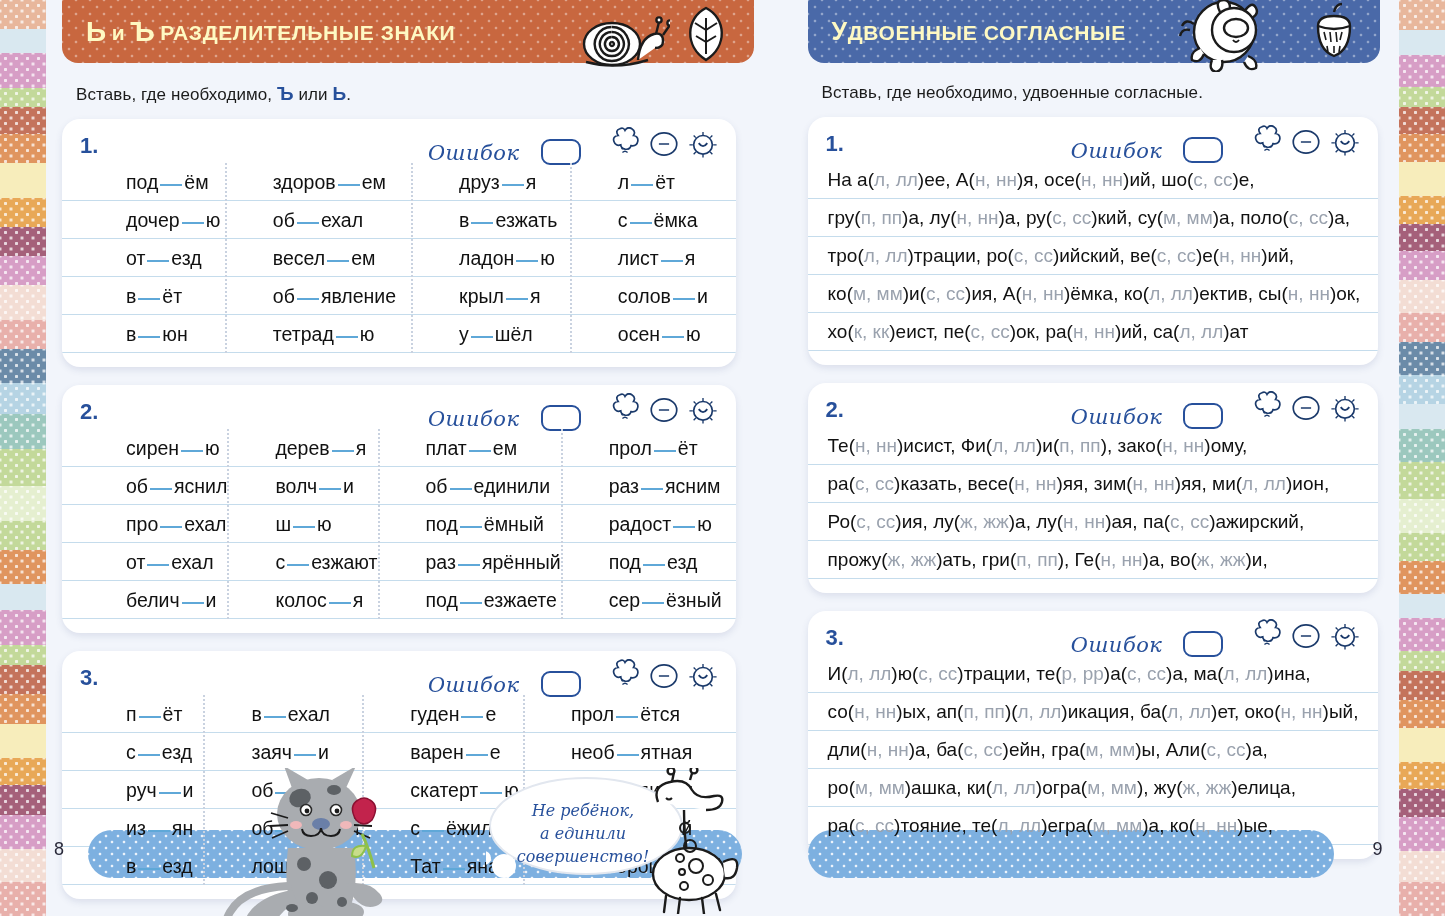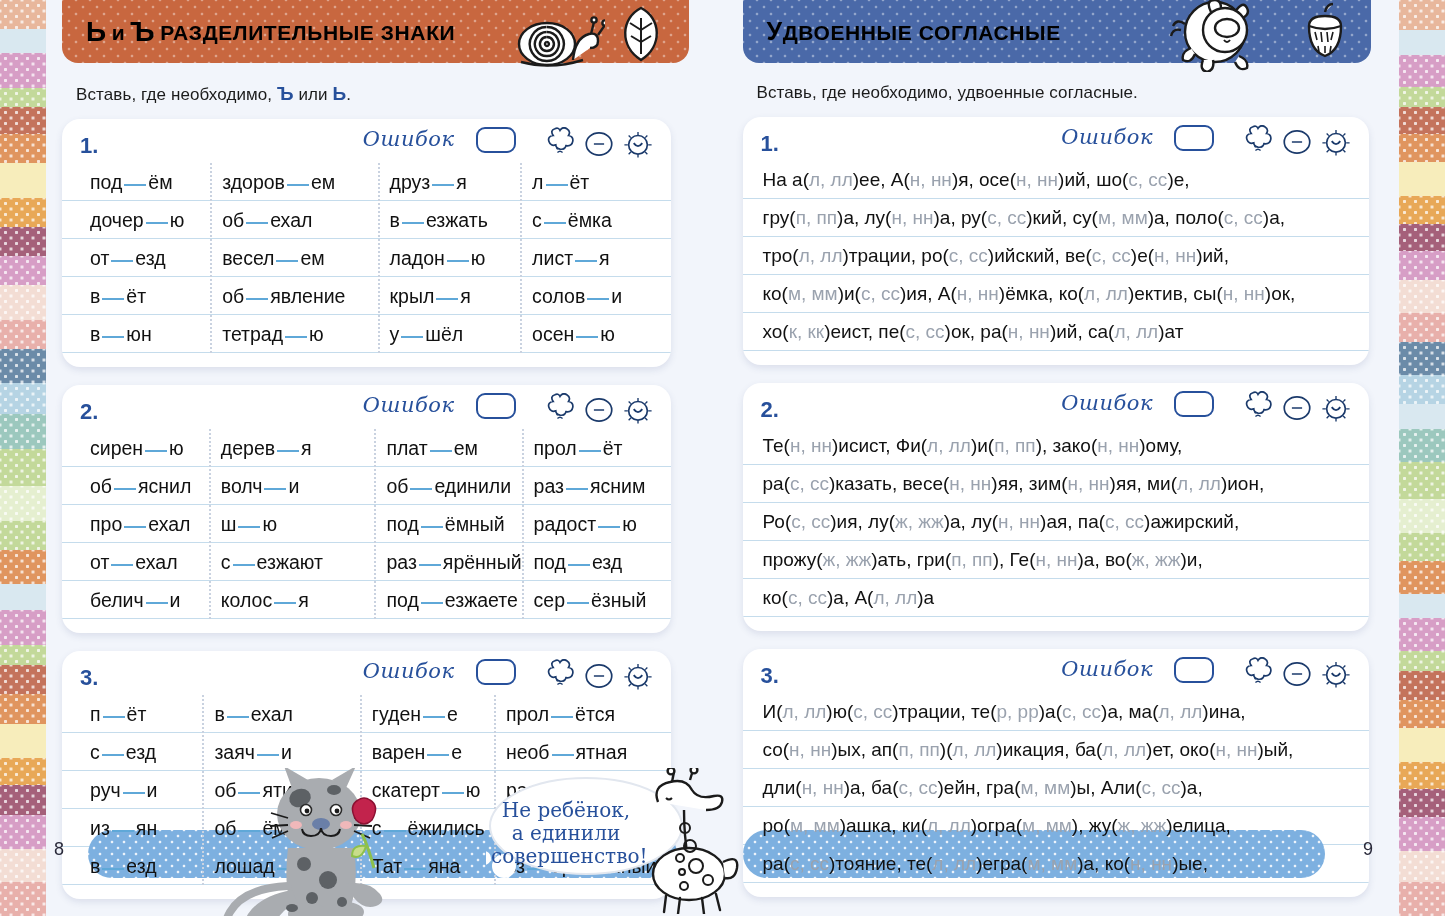--- a/index.html
+++ b/index.html
@@ -48,21 +48,21 @@
     border-bottom-left-radius: 16px; border-bottom-right-radius: 16px;
     background-image:
       radial-gradient(rgba(255,255,255,.40) 1.5px, transparent 1.6px),
       radial-gradient(rgba(255,255,255,.40) 1.5px, transparent 1.6px);
     background-size: 14px 14px;
     background-position: 0 0, 7px 7px;
   }
   .header.orange { background: #c8673f; margin-left: 16px; margin-right: 30px; }
   .header.blue   { background: #4a69a8; margin-left: 16px; margin-right: 28px; }
   .header-title {
-    position: relative; z-index: 2; color: #000000;
+    position: relative; z-index: 2; color: #fef9c3;
     font-weight: bold; letter-spacing: .6px;
     padding-left: 24px; white-space: nowrap;
   }
   .header-title .big { font-size: 28px; vertical-align: -1px; }
   .header-title .small { font-size: 21px; }
   .header-title .cap { font-size: 25px; }
   .header-title .rest { font-size: 21px; }
   .header-art { position: absolute; z-index: 3; top: -4px; }
 
   
@@ -81,21 +81,21 @@
   }
   .page.left  .card { margin-right: 48px; }
   .page.right .card { margin-right: 30px; }
 
   .card-head {
     position: relative; display: flex; align-items: center;
     padding: 4px 16px 4px 18px; height: 34px;
   }
   .card-num { font-size: 22px; font-weight: bold; color: #27509b; }
   .errors-group {
-    margin-left: auto; display: flex; align-items: flex-start; gap: 21px;
+    margin-left: auto; display: flex; align-items: flex-end; gap: 21px;
   }
   .errors-label {
     font-family: "DejaVu Serif", serif; font-style: italic;
     font-size: 21px; color: #27509b; letter-spacing: .5px;
   }
   .errors-box {
     width: 40px; height: 26px; border: 2px solid #27509b;
     border-radius: 9px; background: #fff;
   }
   .faces { display: flex; align-items: center; gap: 5px; margin-left: 6px; }
@@ -114,20 +114,21 @@
   .word-grid {
     position: relative; z-index: 1;
     display: grid; grid-template-columns: 1.05fr 1.35fr 1.15fr 1.1fr;
     padding: 0 14px 0 18px;
   }
   .word-col { position: relative; padding-left: 10px; }
   .word-col + .word-col { border-left: 2px dotted #c9d2e0; }
   .word {
     height: 38px; line-height: 38px; font-size: 19.5px; color: #111;
     white-space: nowrap;
+    margin-left: 36px;
   }
   .gap {
     display: inline-block; width: 22px; border-bottom: 2px solid #5fa8d8;
     vertical-align: 3px; margin: 0 2px;
   }
 
   
   .para { position: relative; z-index: 1; padding: 0 18px 0 20px; }
   .para-line {
     height: 38px; line-height: 38px; font-size: 19px; color: #111;
@@ -155,24 +156,24 @@
   }
   .page.left  .page-num { left: 8px; }
   .page.right .page-num { right: 26px; }
 
   
   .illus { position: absolute; z-index: 6; pointer-events: none; }
   .cat     { left: 150px;  bottom: -6px; }
   .giraffe { left: 598px;  bottom: -2px; }
   .bubble  { left: 440px;  bottom: 28px; }
   .bubble-text {
-    position: absolute; left: 445px; bottom: 48px; z-index: 7;
+    position: absolute; left: 462px; bottom: 48px; z-index: 7;
     width: 150px; text-align: center;
-    font-family: "DejaVu Serif", serif; 
-    font-size: 20px; line-height: 23px; color: #27509b;
+    font-family: "DejaVu Serif", serif; font-style: italic;
+    font-size: 16px; line-height: 23px; color: #27509b;
   }
 </style>
 </head>
 <body>
 
 <div class="side-border left" id="border-left">
     <div class="band" style="background: rgb(232, 183, 156); height: 34px;"></div>
     <div class="band plain" style="background: rgb(217, 232, 240); height: 28px;"></div>
     <div class="band" style="background: rgb(215, 158, 198); height: 40px;"></div>
     <div class="band" style="background: rgb(195, 217, 154); height: 22px;"></div>
@@ -632,21 +633,20 @@
         </div>
       </div>
     </div>
       <div class="ruled">
         <div class="rules"></div>
         <div class="para">
               <div class="para-line"><span>Те(</span><span class="opt">н, нн</span><span>)исист, Фи(</span><span class="opt">л, лл</span><span>)и(</span><span class="opt">п, пп</span><span>), зако(</span><span class="opt">н, нн</span><span>)ому,</span></div>
               <div class="para-line"><span>ра(</span><span class="opt">с, сс</span><span>)казать, весе(</span><span class="opt">н, нн</span><span>)яя, зим(</span><span class="opt">н, нн</span><span>)яя, ми(</span><span class="opt">л, лл</span><span>)ион,</span></div>
               <div class="para-line"><span>Ро(</span><span class="opt">с, сс</span><span>)ия, лу(</span><span class="opt">ж, жж</span><span>)а, лу(</span><span class="opt">н, нн</span><span>)ая, па(</span><span class="opt">с, сс</span><span>)ажирский,</span></div>
               <div class="para-line"><span>прожу(</span><span class="opt">ж, жж</span><span>)ать, гри(</span><span class="opt">п, пп</span><span>), Ге(</span><span class="opt">н, нн</span><span>)а, во(</span><span class="opt">ж, жж</span><span>)и,</span></div>
-              <div class="para-line"><span>ко(</span><span class="opt">с, сс</span><span>)а, А(</span><span class="opt">л, лл</span><span>)а</span></div>
             </div>
       </div>
     </div>
         <div class="card">
       <div class="card-head">
       <div class="card-num">3.</div>
       <div class="errors-group">
         <div class="errors-label">Ошибок</div>
         <div class="errors-box"></div>
         <div class="faces">

